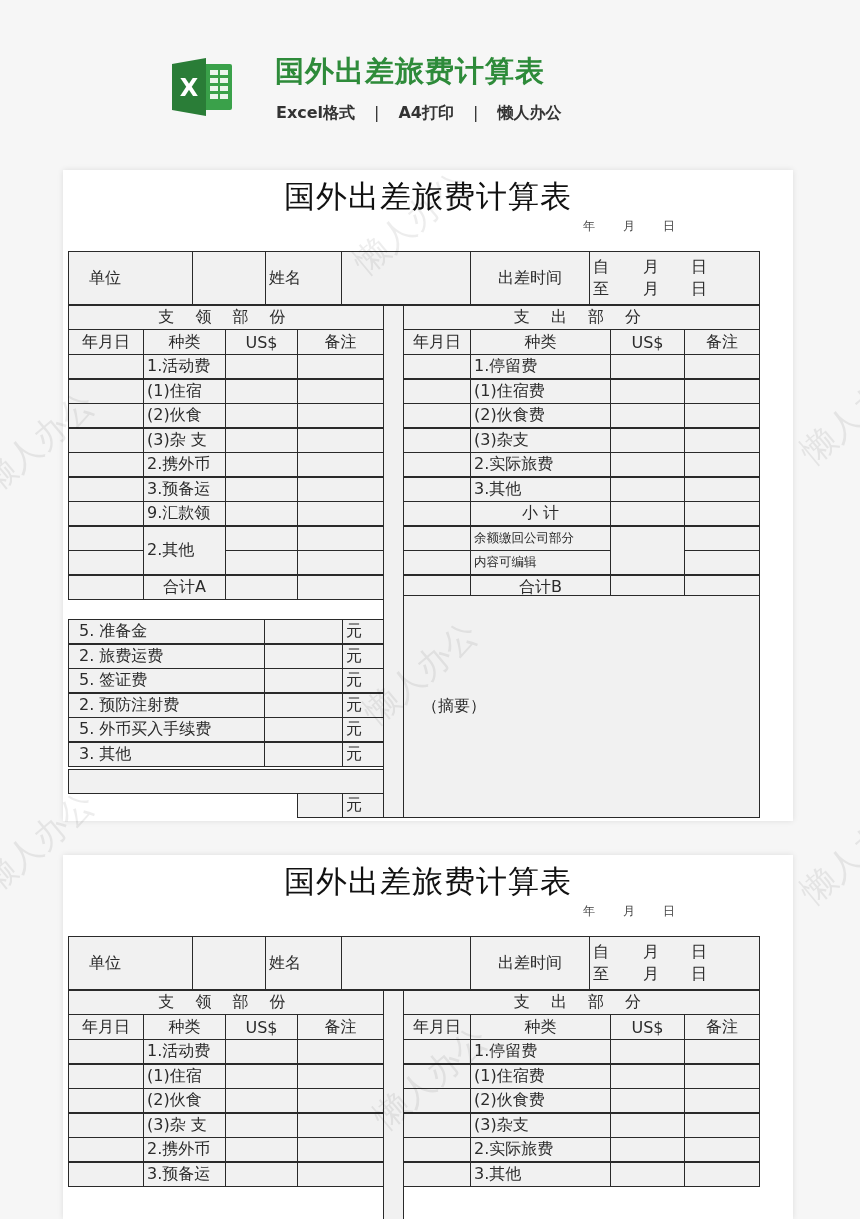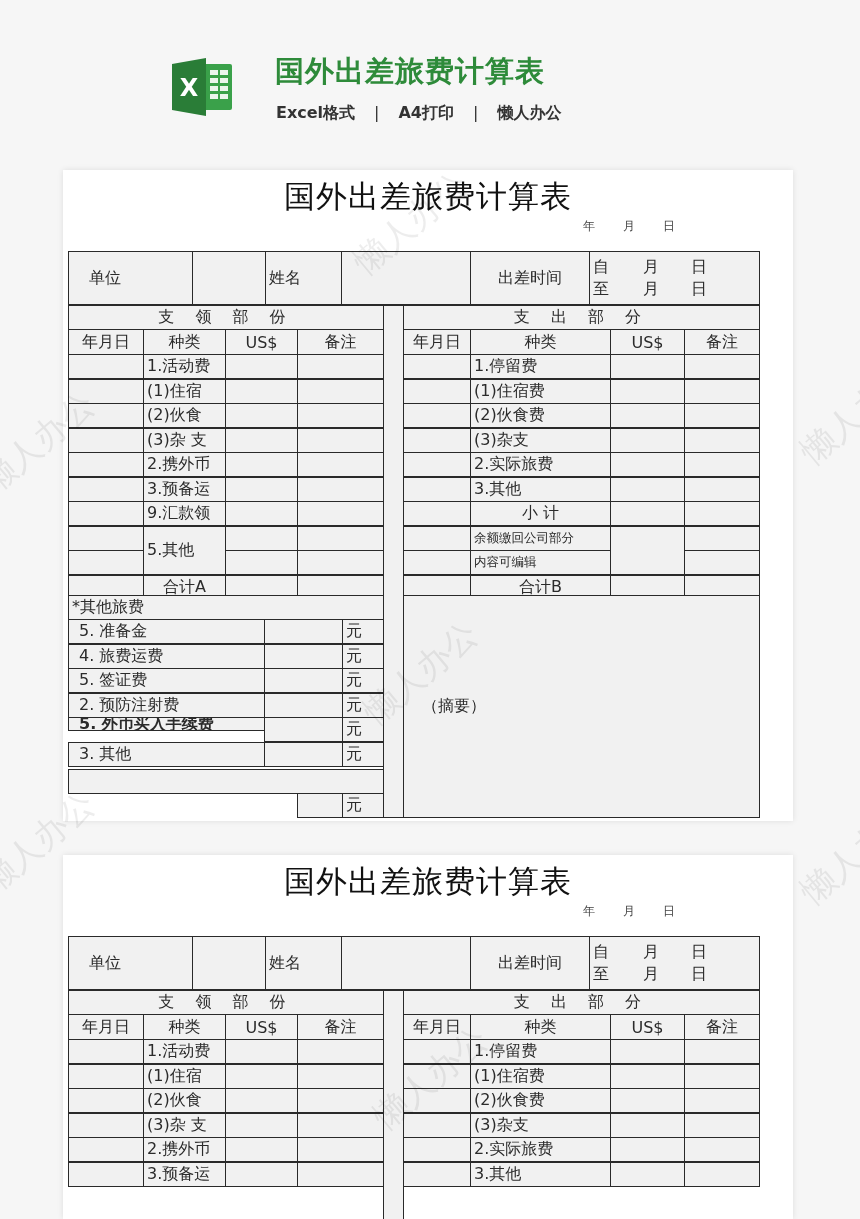--- a/index.html
+++ b/index.html
@@ -168,21 +168,21 @@
         <div class="cell" style="left:0;top:225.5px;width:76px;height:25px;"></div>
         <div class="cell" style="left:75px;top:225.5px;width:83px;height:25px;">3.预备运</div>
         <div class="cell" style="left:157px;top:225.5px;width:73px;height:25px;"></div>
         <div class="cell" style="left:229px;top:225.5px;width:87px;height:25px;"></div>
         <div class="cell" style="left:0;top:250px;width:76px;height:25px;"></div>
         <div class="cell" style="left:75px;top:250px;width:83px;height:25px;">9.汇款领</div>
         <div class="cell" style="left:157px;top:250px;width:73px;height:25px;"></div>
         <div class="cell" style="left:229px;top:250px;width:87px;height:25px;"></div>
         <div class="cell" style="left:0;top:274.5px;width:76px;height:25px;"></div>
         <div class="cell" style="left:0;top:298.5px;width:76px;height:25px;"></div>
-        <div class="cell" style="left:75px;top:274.5px;width:83px;height:49px;">5.其他</div>
+        <div class="cell" style="left:75px;top:274.5px;width:83px;height:49px;">2.其他</div>
         <div class="cell" style="left:157px;top:274.5px;width:73px;height:25px;"></div>
         <div class="cell" style="left:157px;top:298.5px;width:73px;height:25px;"></div>
         <div class="cell" style="left:229px;top:274.5px;width:87px;height:25px;"></div>
         <div class="cell" style="left:229px;top:298.5px;width:87px;height:25px;"></div>
         <div class="cell" style="left:0;top:323.5px;width:76px;height:25px;"></div>
         <div class="cell c" style="left:75px;top:323.5px;width:83px;height:25px;">合计A</div>
         <div class="cell" style="left:157px;top:323.5px;width:73px;height:25px;"></div>
         <div class="cell" style="left:229px;top:323.5px;width:87px;height:25px;"></div>
       </div>
     <div id="right-rows">
@@ -220,35 +220,34 @@
         <div class="cell sm" style="left:402px;top:298.5px;width:141px;height:25px;">内容可编辑</div>
         <div class="cell" style="left:542px;top:274.5px;width:75px;height:49px;"></div>
         <div class="cell" style="left:616px;top:274.5px;width:76px;height:25px;"></div>
         <div class="cell" style="left:616px;top:298.5px;width:76px;height:25px;"></div>
         <div class="cell" style="left:335px;top:323.5px;width:68px;height:25px;"></div>
         <div class="cell c" style="left:402px;top:323.5px;width:141px;height:25px;">合计B</div>
         <div class="cell" style="left:542px;top:323.5px;width:75px;height:25px;"></div>
         <div class="cell" style="left:616px;top:323.5px;width:76px;height:25px;"></div>
       </div>
 
-    <div class="cell" style="left:0;top:344px;width:316px;height:25px;">*其他旅费</div>
     <div id="fees-rows">
         <div class="cell" style="left:0;top:368px;width:197px;height:25px;padding-left:10px;">5. 准备金</div>
         <div class="cell" style="left:196px;top:368px;width:79px;height:25px;"></div>
         <div class="cell" style="left:274px;top:368px;width:42px;height:25px;">元</div>
-        <div class="cell" style="left:0;top:392.5px;width:197px;height:25px;padding-left:10px;">4. 旅费运费</div>
+        <div class="cell" style="left:0;top:392.5px;width:197px;height:25px;padding-left:10px;">2. 旅费运费</div>
         <div class="cell" style="left:196px;top:392.5px;width:79px;height:25px;"></div>
         <div class="cell" style="left:274px;top:392.5px;width:42px;height:25px;">元</div>
         <div class="cell" style="left:0;top:417px;width:197px;height:25px;padding-left:10px;">5. 签证费</div>
         <div class="cell" style="left:196px;top:417px;width:79px;height:25px;"></div>
         <div class="cell" style="left:274px;top:417px;width:42px;height:25px;">元</div>
         <div class="cell" style="left:0;top:441.5px;width:197px;height:25px;padding-left:10px;">2. 预防注射费</div>
         <div class="cell" style="left:196px;top:441.5px;width:79px;height:25px;"></div>
         <div class="cell" style="left:274px;top:441.5px;width:42px;height:25px;">元</div>
-        <div class="cell" style="left:0;top:466px;width:197px;height:14px;padding-left:10px;font-weight:bold;">5. 外币买入手续费</div>
+        <div class="cell" style="left:0;top:466px;width:197px;height:25px;padding-left:10px;">5. 外币买入手续费</div>
         <div class="cell" style="left:196px;top:466px;width:79px;height:25px;"></div>
         <div class="cell" style="left:274px;top:466px;width:42px;height:25px;">元</div>
         <div class="cell" style="left:0;top:490.5px;width:197px;height:25px;padding-left:10px;">3. 其他</div>
         <div class="cell" style="left:196px;top:490.5px;width:79px;height:25px;"></div>
         <div class="cell" style="left:274px;top:490.5px;width:42px;height:25px;">元</div>
       </div>
     <div class="cell" style="left:0;top:518px;width:316px;height:25px;"></div>
     <div class="cell" style="left:229px;top:542px;width:46px;height:25px;"></div>
     <div class="cell" style="left:274px;top:542px;width:42px;height:25px;">元</div>
 

